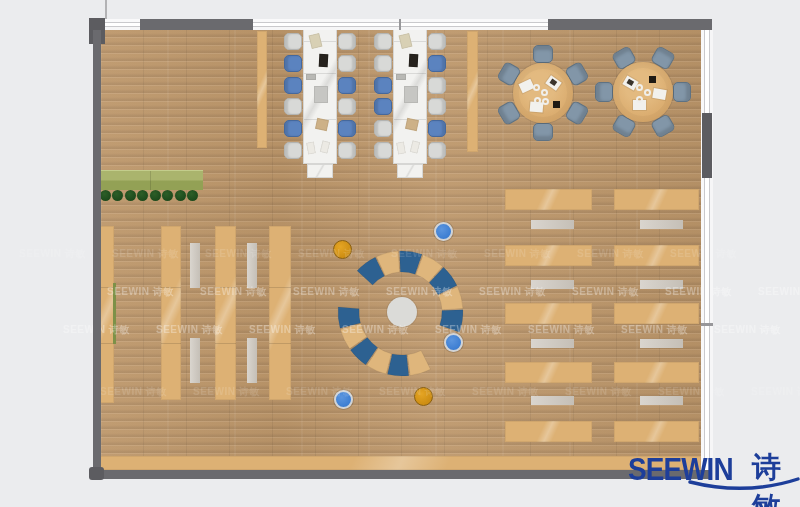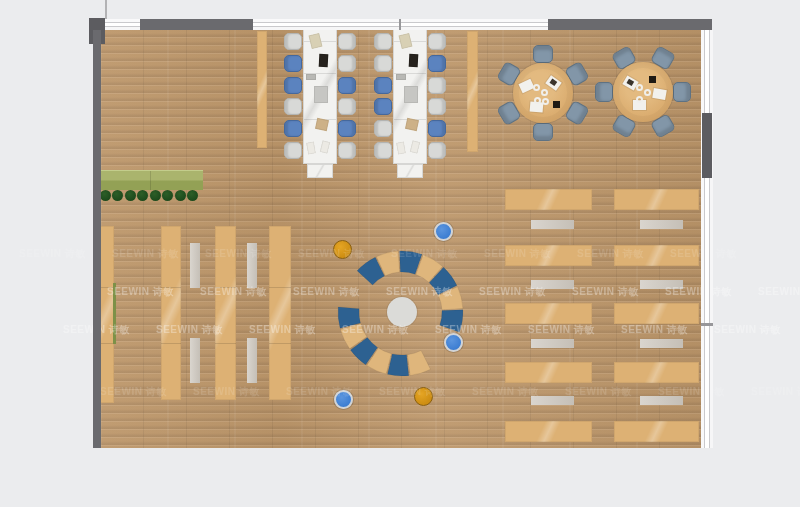--- a/index.html
+++ b/index.html
@@ -1,16 +1,16 @@
 <!DOCTYPE html>
 <html><head>
 <meta charset="utf-8">
 <style>
   html,body{margin:0;padding:0;background:#ebecee;font-family:"Liberation Sans",sans-serif;}
-  #plan{position:relative;width:800px;height:448px;background:#ebecee;overflow:hidden;}
+  #plan{position:relative;width:800px;height:507px;background:#ebecee;overflow:hidden;}
   #floor{position:absolute;left:100px;top:29px;width:602px;height:442px;
     background-color:#c0996c;
     background-image:
       linear-gradient(90deg,rgba(255,255,255,0.05),rgba(0,0,0,0.04) 30%,rgba(255,255,255,0.06) 55%,rgba(0,0,0,0.05)),
       repeating-linear-gradient(90deg,rgba(0,0,0,0.06) 0 1px,rgba(0,0,0,0) 1px 43px),
       repeating-linear-gradient(90deg,rgba(255,255,255,0.05) 0 2px,rgba(255,255,255,0) 2px 67px),
       repeating-linear-gradient(180deg,rgba(255,255,255,0.08) 0 1px,rgba(0,0,0,0.015) 1px 4px,rgba(0,0,0,0.09) 7px 8px);}
   .woodpiece{background-color:#ddb174;background-image:linear-gradient(115deg,rgba(255,255,255,0) 42%,rgba(255,255,255,0.28) 50%,rgba(255,255,255,0) 58%);box-shadow:0 0 0 1px rgba(0,0,0,0.06) inset;}
   .graypiece{background-color:#cdc7be;background-image:linear-gradient(90deg,rgba(255,255,255,0.25),rgba(0,0,0,0.04));}
   .deskwhite{background:#f2f2f0;border:1px solid #d6d6d4;box-sizing:border-box;

